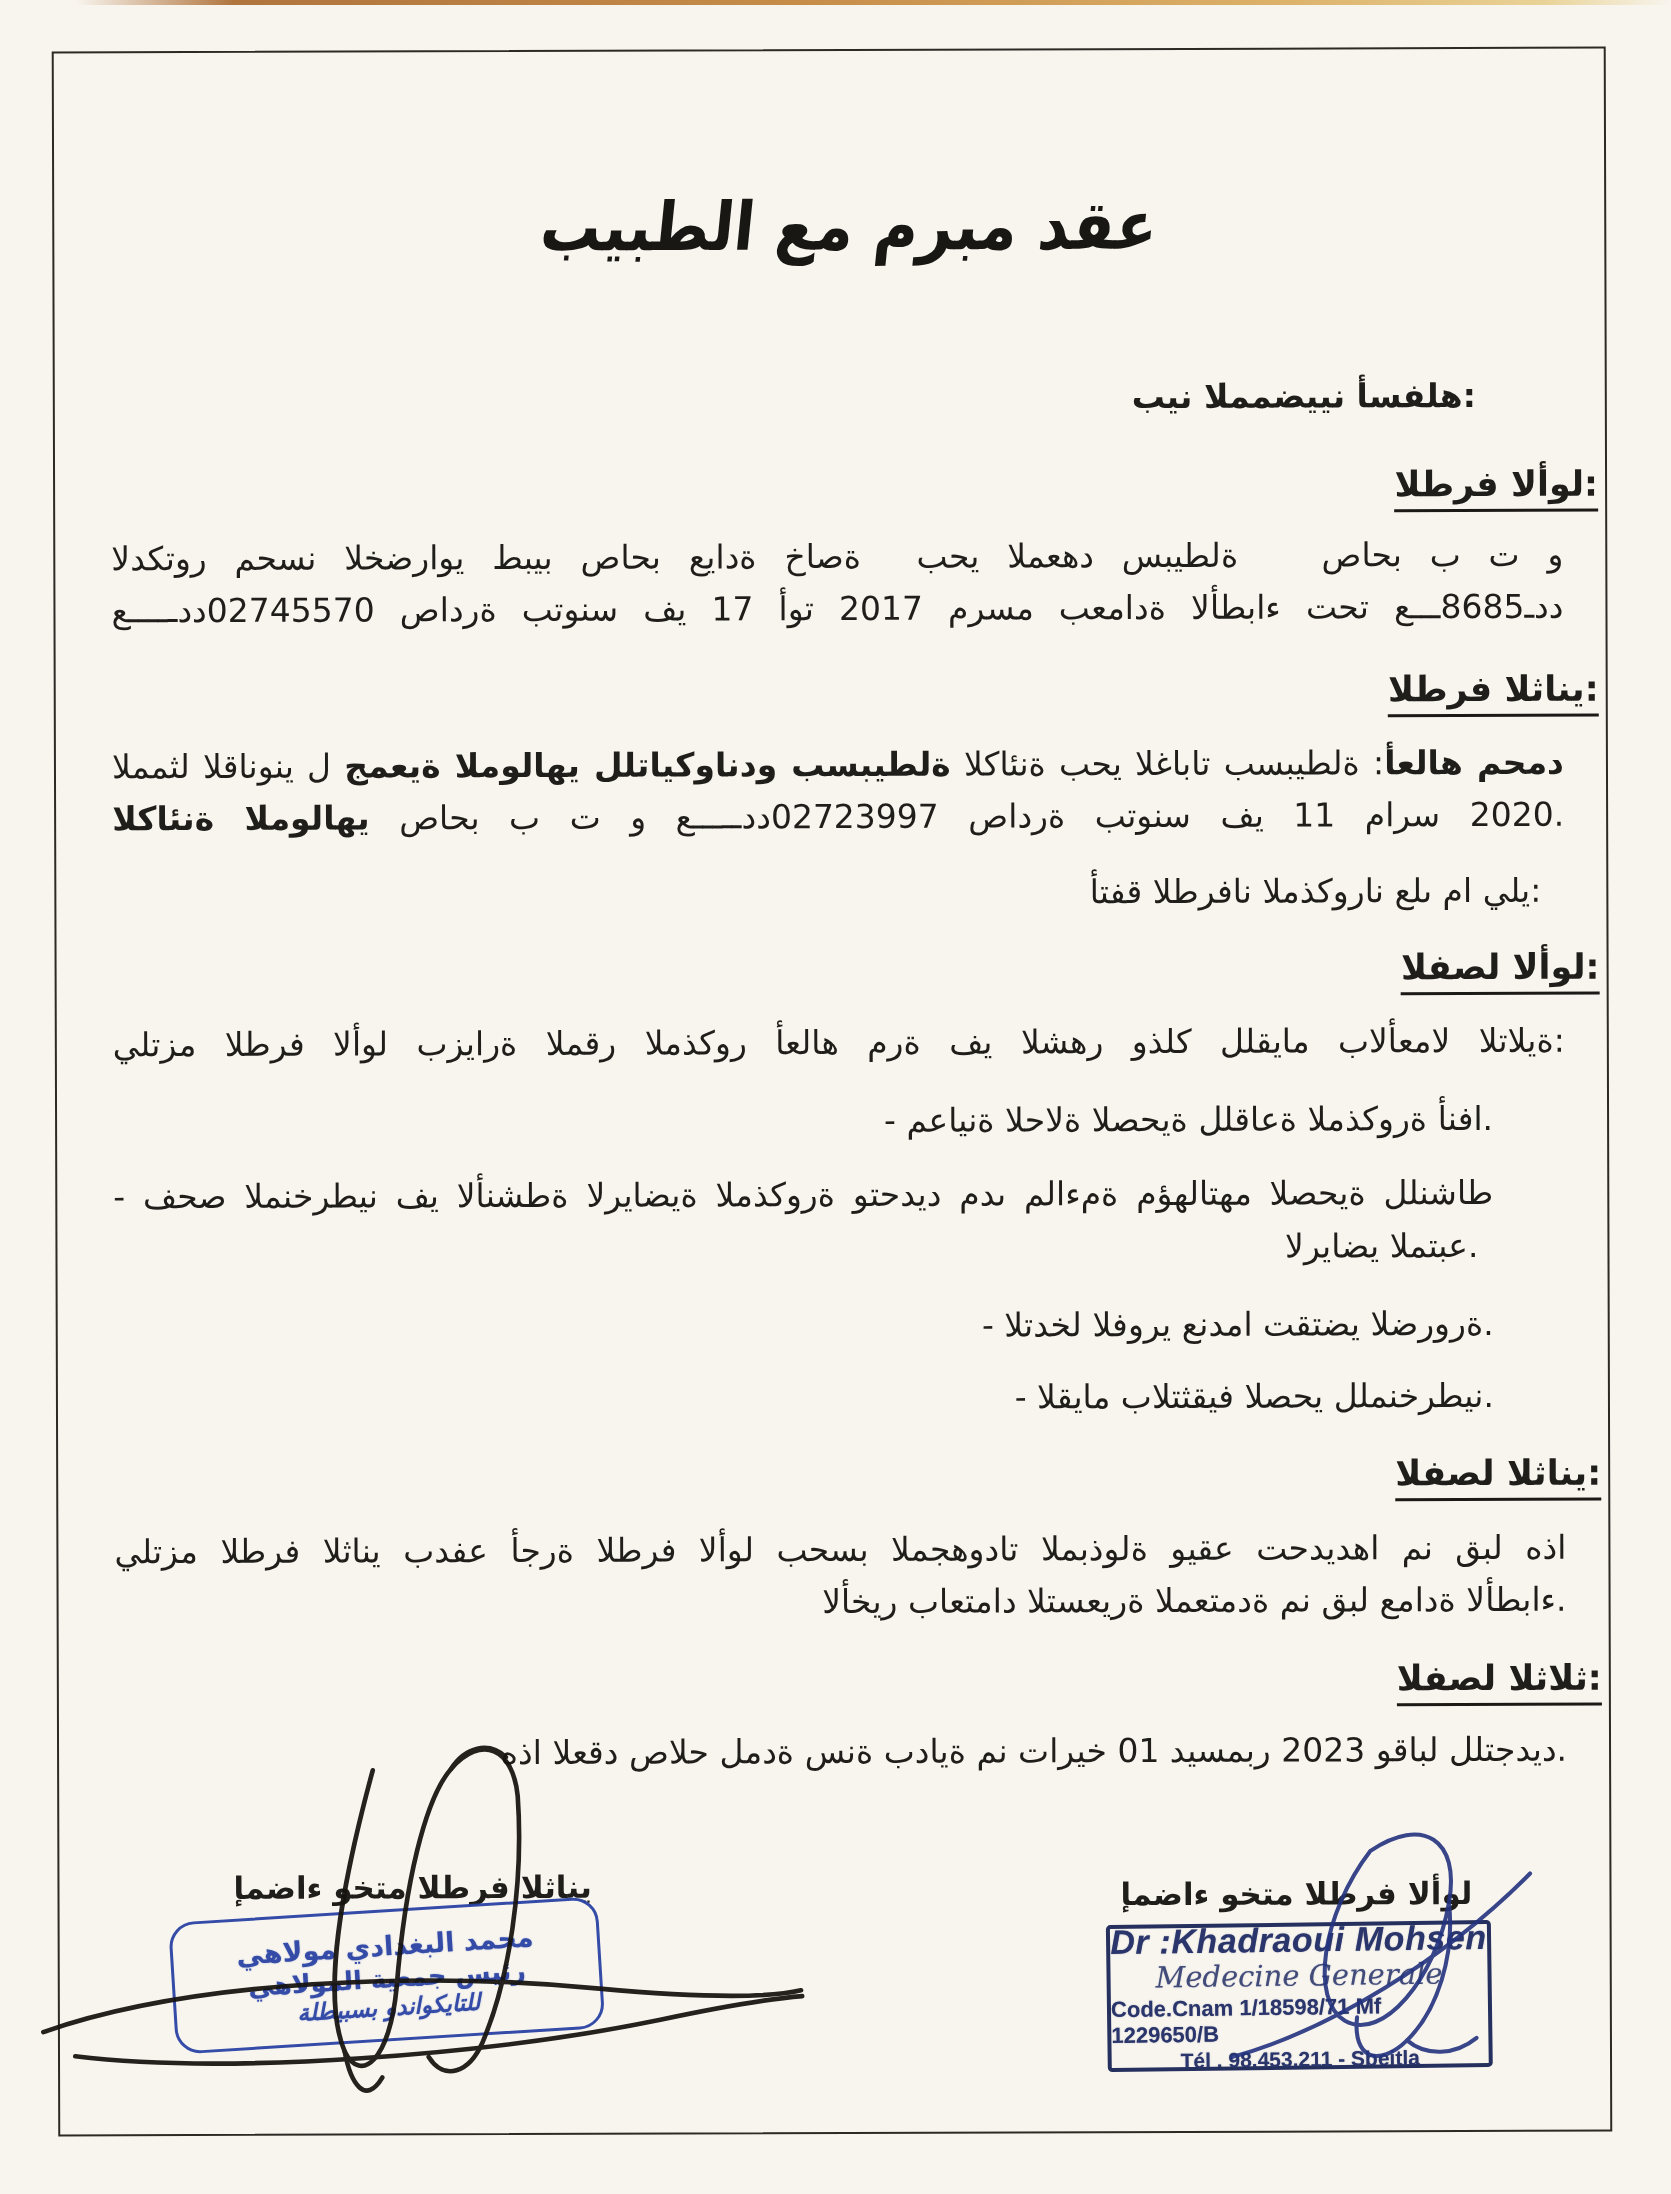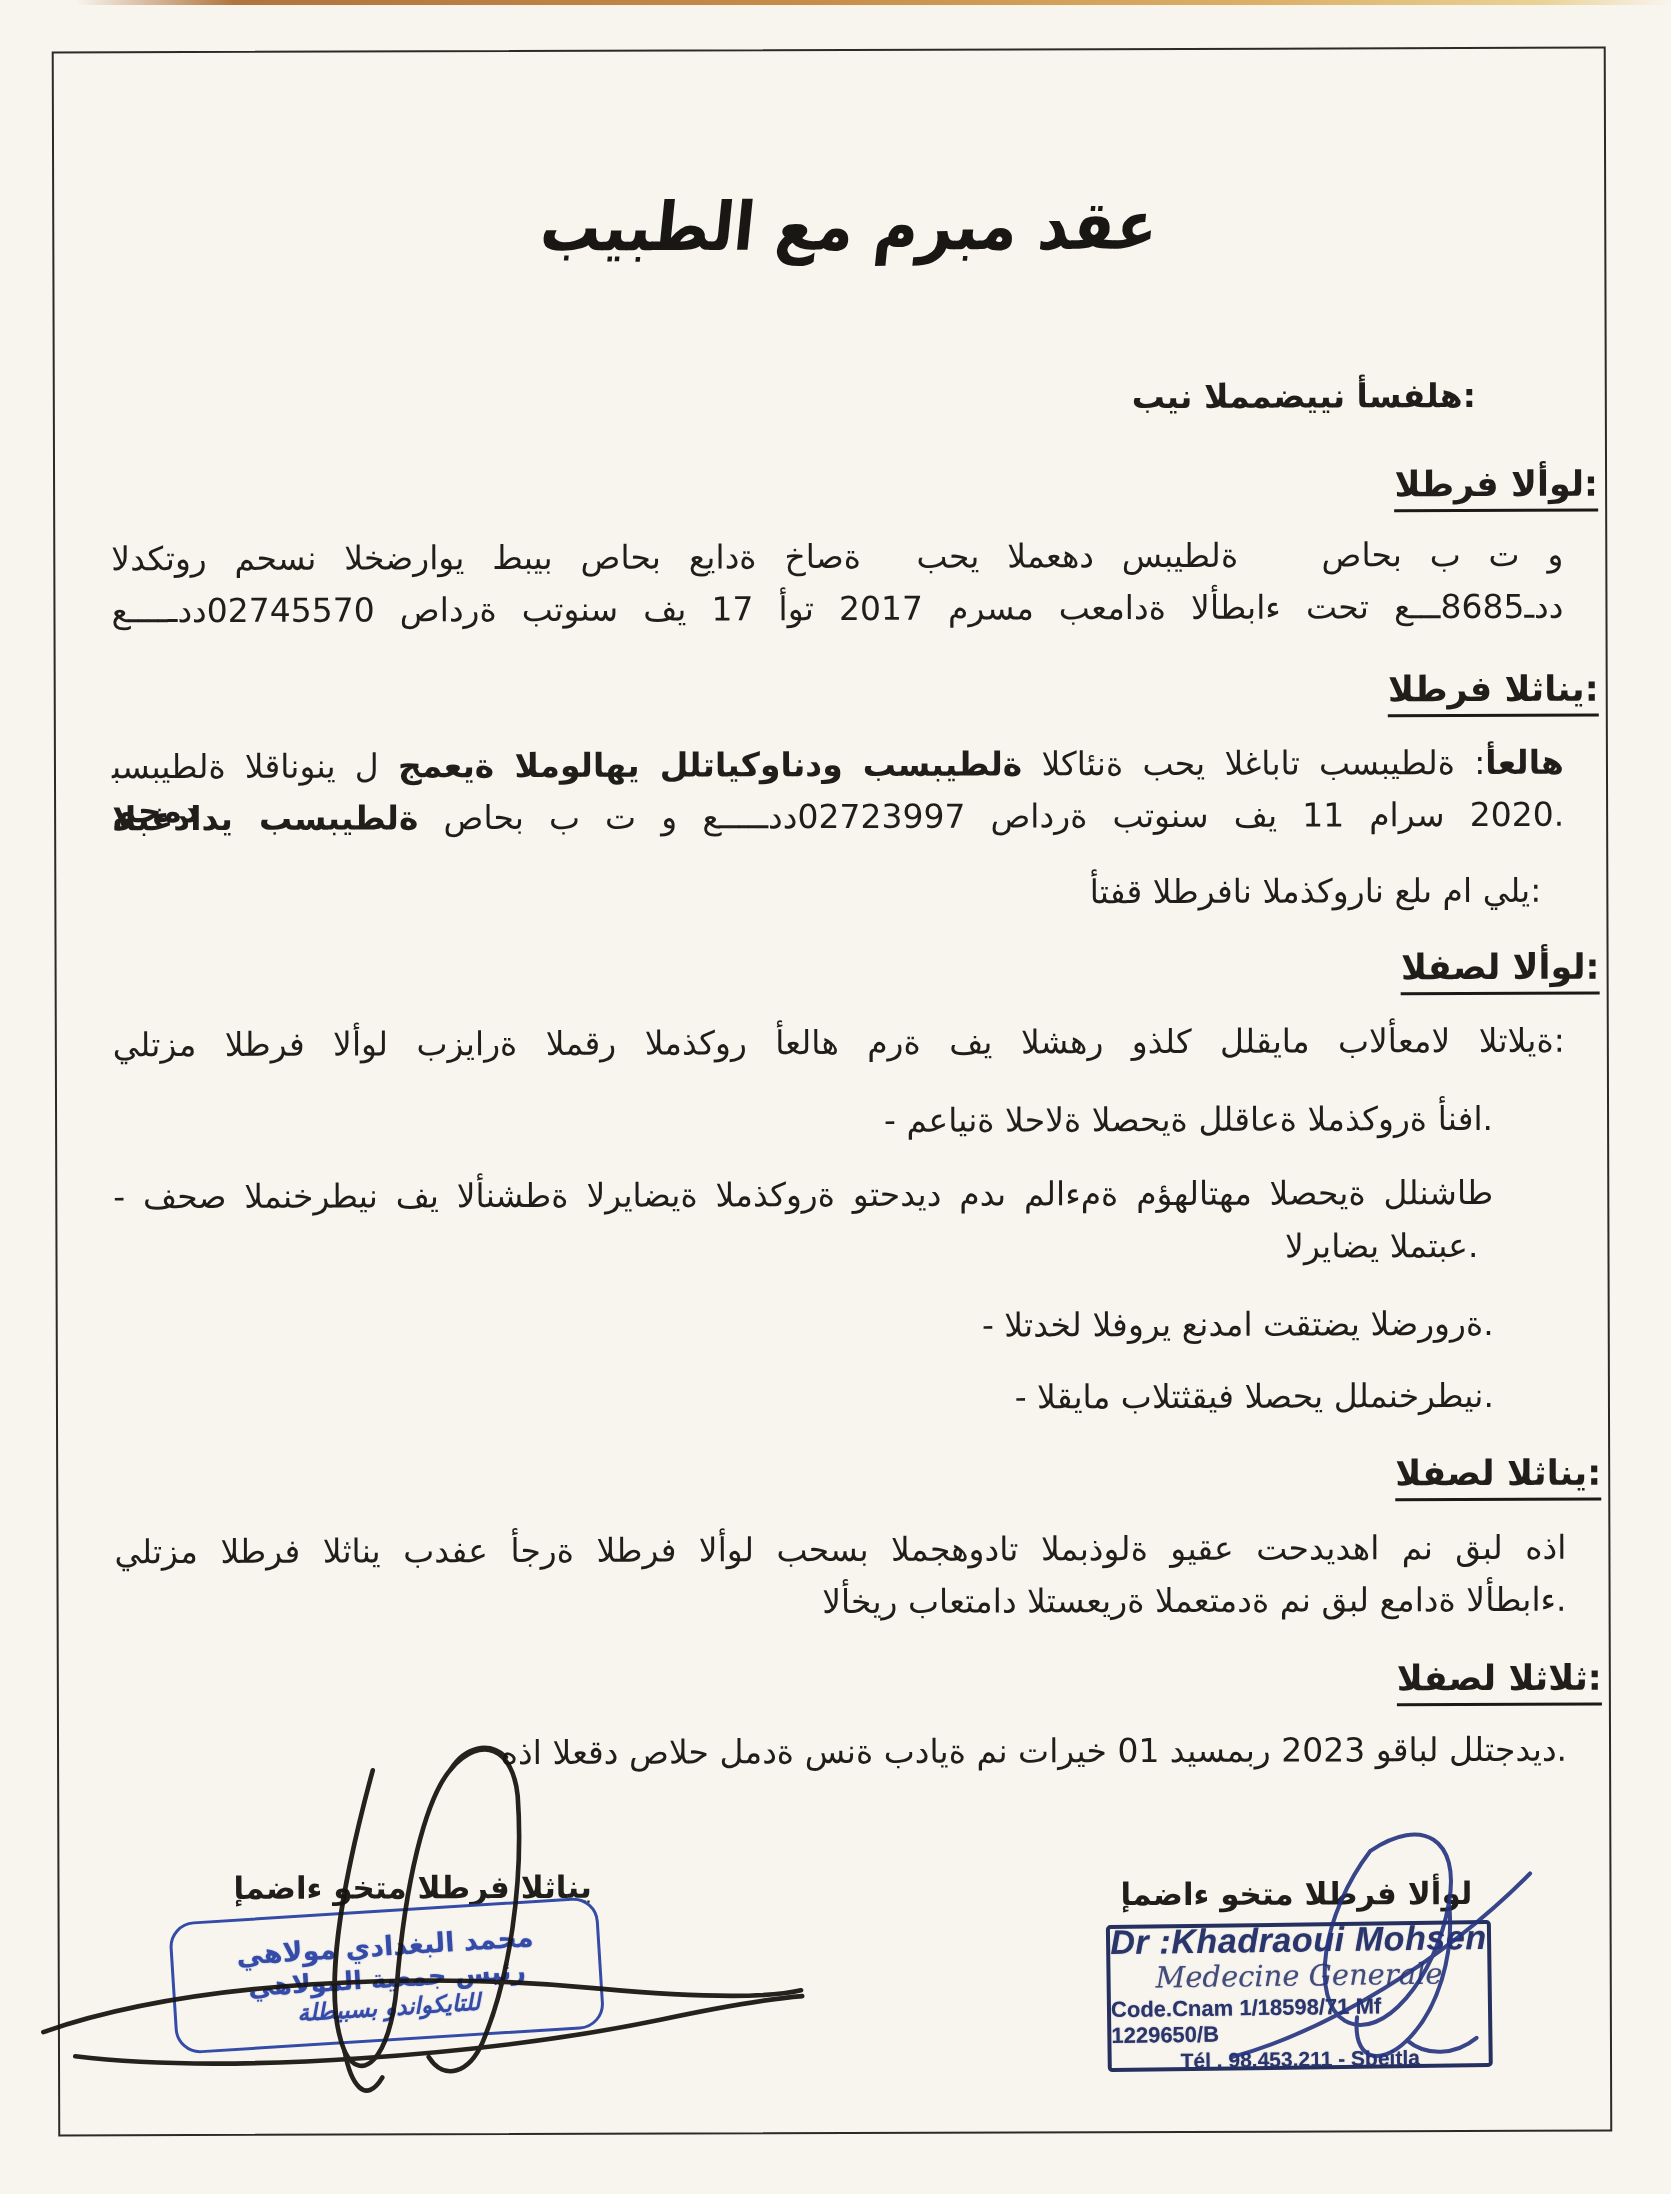--- a/index.html
+++ b/index.html
@@ -74,22 +74,22 @@
 
     <div class="ln hln mir" style="top:463px;">
       <span class="ul">الطرف الأول:</span>
     </div>
     <div class="ln mir just" style="top:535px;">الدكتور محسن الخضراوي طبيب صاحب عيادة خاصة &nbsp;بحي المعهد سبيطلة &nbsp;&nbsp;صاحب ب ت و</div>
     <div class="ln mir just" style="top:587px;">عـــــدد02745570 صادرة بتونس في 17 أوت 2017 مرسم بعمادة الأطباء تحت عـــ8685ـدد</div>
 
     <div class="ln hln mir" style="top:668px;">
       <span class="ul">الطرف الثاني:</span>
     </div>
-    <div class="ln mir just" style="top:743px;"><span>بسبيطلة القانوني ل </span><span class="b">جمعية المولاهي للتايكواندو بسبيطلة</span><span> الكائنة بحي الغابات بسبيطلة :</span><span class="b">أعلاه محمد</span></div>
-    <div class="ln mir just" style="top:795px;"><span class="b">البغدادي بسبيطلة</span><span> صاحب ب ت و عـــــدد02723997 صادرة بتونس في 11 مارس 2020.</span></div>
+    <div class="ln mir just" style="top:743px;"><span>الممثل القانوني ل </span><span class="b">جمعية المولاهي للتايكواندو بسبيطلة</span><span> الكائنة بحي الغابات بسبيطلة :</span><span class="b">أعلاه محمد</span></div>
+    <div class="ln mir just" style="top:795px;"><span class="b">الكائنة المولاهي</span><span> صاحب ب ت و عـــــدد02723997 صادرة بتونس في 11 مارس 2020.</span></div>
 
     <div class="ln mir" style="top:871px; right:130px;">أتفق الطرفان المذكوران على ما يلي:</div>
 
     <div class="ln hln mir" style="top:946px;">
       <span class="ul">الفصل الأول:</span>
     </div>
     <div class="ln mir just" style="top:1021px;">يلتزم الطرف الأول بزيارة المقر المذكور أعلاه مرة في الشهر وذلك للقيام بالأعمال التالية:</div>
     <div class="ln mir" style="top:1099px; right:179px;">- معاينة الحالة الصحية للقاعة المذكورة أنفا.</div>
     <div class="ln mir just" style="top:1173px; right:179px;">- فحص المنخرطين في الأنشطة الرياضية المذكورة وتحديد مدى ملاءمة مؤهلاتهم الصحية للنشاط</div>
     <div class="ln mir" style="top:1226px; right:194px;">الرياضي المتبع.</div>

